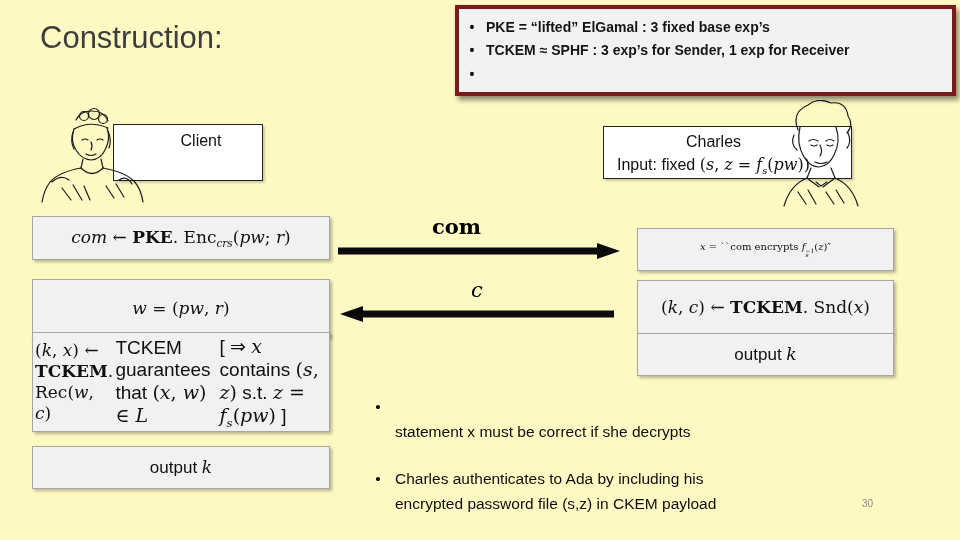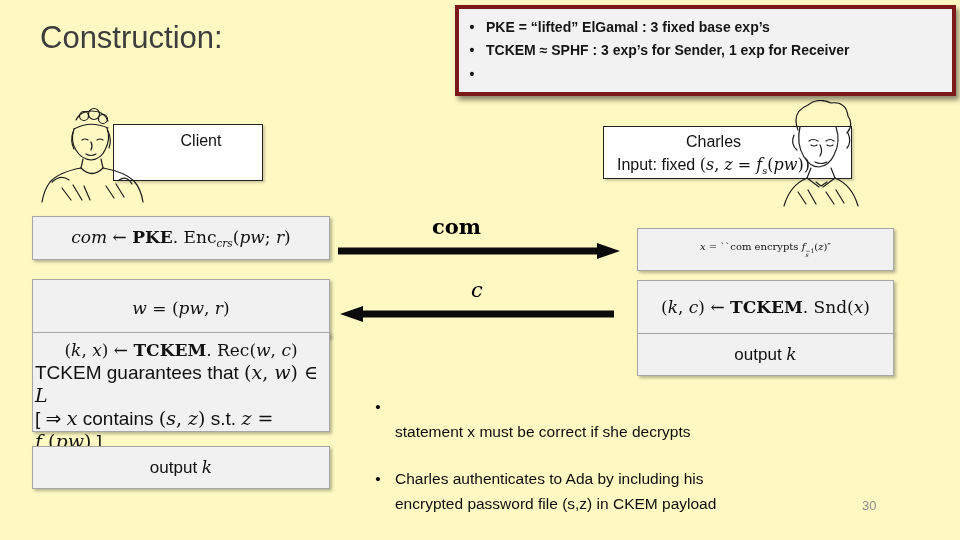--- a/index.html
+++ b/index.html
@@ -31,34 +31,34 @@
   .actor-client{left:113px;top:124px;width:150px;height:57px;padding:4px 16px 0 42px;}
   .actor-server{left:603px;top:126px;width:249px;height:53px;padding:3px 34px 0 6px;}
   .portrait{position:absolute;z-index:3;}
   .portrait svg{display:block;}
   
   .pbox{
     position:absolute;box-sizing:border-box;background:#f1f1f1;border:1px solid #a6a6a6;
     box-shadow:2px 2px 3px rgba(0,0,0,0.28);
     display:flex;align-items:center;justify-content:center;font-size:17px;
   }
-  .pbox.col{flex-direction:column;justify-content:space-evenly;padding:7px 2px;}
+  .pbox.col{flex-direction:row;justify-content:space-evenly;padding:7px 2px;}
   .pL{left:32px;width:298px;}
   .pR{left:637px;width:257px;}
   .small{font-size:19px;}
   
   .arrow{position:absolute;z-index:1;}
   .msg-label{position:absolute;z-index:1;color:#000;}
   .msg-com{left:432px;top:214px;font-family:"DejaVu Serif",serif;font-weight:bold;font-size:21px;}
   .msg-c{left:471px;top:278px;font-family:"DejaVu Serif",serif;font-style:italic;font-size:21px;}
   
   .notes{position:absolute;left:372px;top:394px;width:478px;}
   .note-item{display:flex;gap:11px;font-size:15.5px;line-height:25px;color:#0e0e0e;margin-bottom:22px;}
   .note-item .blt{width:12px;text-align:center;}
-  .page-number{position:absolute;left:862px;top:498px;font-size:13px;color:#8d8d8d;}
+  .page-number{position:absolute;left:862px;top:498px;font-size:10px;color:#8d8d8d;}
   
   .mr{font-family:"DejaVu Serif",serif;}
   .mi{font-family:"DejaVu Serif",serif;font-style:italic;}
   .mb{font-family:"DejaVu Serif",serif;font-weight:bold;}
   .mt{font-family:"Liberation Sans",sans-serif;}
   sub.msub{font-family:"DejaVu Serif",serif;font-style:italic;font-size:0.62em;}
   .mss{display:inline-flex;flex-direction:column;vertical-align:-0.45em;line-height:0.8;font-size:0.6em;font-family:"DejaVu Serif",serif;text-align:left;}
   .mss .up{display:block;}
   .mss .dn{display:block;font-style:italic;}
 </style>

